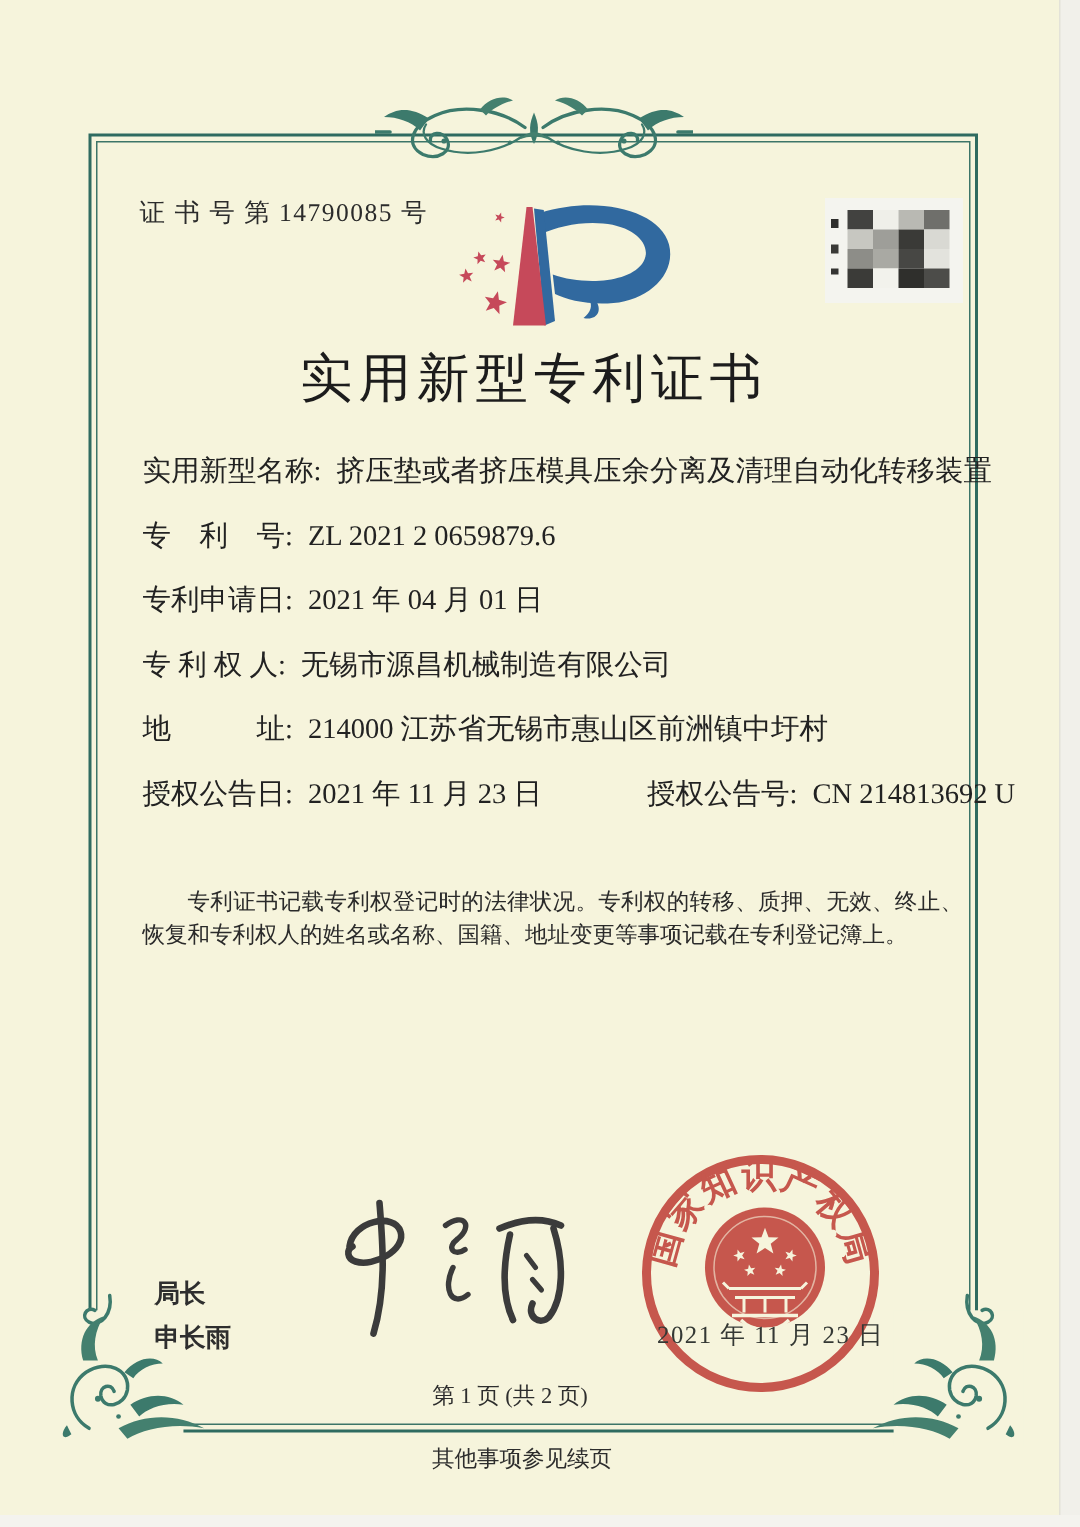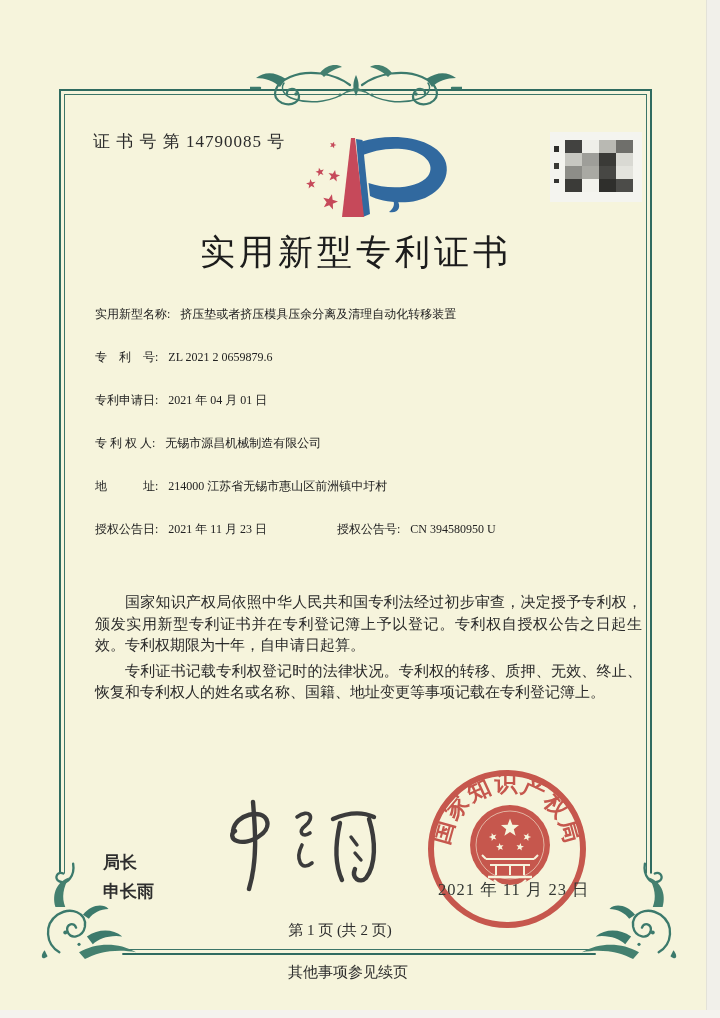--- a/index.html
+++ b/index.html
@@ -17,21 +17,21 @@
   .frame-outer{left:59px;top:89px;width:593px;height:866px;border:2.5px solid #2f6b60;z-index:1;box-sizing:border-box;}
   .frame-inner{position:absolute;left:3px;top:3px;right:3px;bottom:3px;border:1px solid #3c7568;}
   .ornament{z-index:2;}
   .content{z-index:3;}
   .cert-no{left:93px;top:130px;font-size:17px;letter-spacing:1px;color:#2b2b2b;}
   .qr-box{left:550px;top:132px;width:92px;height:70px;background:#f4f4ef;}
   .qr-grid{position:absolute;left:15px;top:8px;display:grid;grid-template-columns:repeat(4,17px);grid-auto-rows:13px;}
   .qr-mark{position:absolute;left:4px;width:5px;height:6px;}
   .logo-box{left:298px;top:130px;width:160px;height:102px;}
   .doc-title{left:0;top:229px;width:712px;text-align:center;font-size:35px;font-weight:400;letter-spacing:4px;color:#1c1c1c;}
-  .fields{left:95px;top:306px;width:556px;font-size:12px;color:#222;}
+  .fields{left:95px;top:306px;width:556px;font-size:19px;color:#222;}
   .field-row{line-height:17px;margin-bottom:26px;white-space:nowrap;}
   .field-label{color:#222;}
   .field-value{margin-left:10px;}
   .field-label.second{margin-left:70px;}
   .paras{left:95px;top:592px;width:547px;font-size:15px;line-height:21.5px;text-align:justify;color:#2a2a2a;}
   .paras p{margin:0 0 4px 0;text-indent:2em;}
   .signatory{left:103px;top:820px;font-size:17px;font-weight:600;line-height:29px;color:#2e2e2e;margin-top:28px;}
   .signature-svg{left:205px;top:793px;width:175px;height:102px;}
   .seal-svg{left:422px;top:764px;width:170px;height:170px;z-index:3;}
   .seal-date{left:438px;top:879px;width:210px;font-size:16.5px;letter-spacing:1px;color:#343834;z-index:5;}
@@ -142,26 +142,25 @@
   <div class="field-row">
     <span class="field-label">专利申请日:</span><span class="field-value">2021 年 04 月 01 日</span>
   </div>
   <div class="field-row">
     <span class="field-label">专 利 权 人:</span><span class="field-value">无锡市源昌机械制造有限公司</span>
   </div>
   <div class="field-row">
     <span class="field-label">地　　　址:</span><span class="field-value">214000 江苏省无锡市惠山区前洲镇中圩村</span>
   </div>
   <div class="field-row">
-    <span class="field-label">授权公告日:</span><span class="field-value">2021 年 11 月 23 日</span><span class="field-label second">授权公告号:</span><span class="field-value">CN 394580950 U</span>
+    <span class="field-label">授权公告日:</span><span class="field-value">2021 年 11 月 23 日</span><span class="field-label second">授权公告号:</span><span class="field-value">CN 214813692 U</span>
   </div>
 </div>
 
 <div class="abs content paras">
-  <p>国家知识产权局依照中华人民共和国专利法经过初步审查，决定授予专利权，颁发实用新型专利证书并在专利登记簿上予以登记。专利权自授权公告之日起生效。专利权期限为十年，自申请日起算。</p>
   <p>专利证书记载专利权登记时的法律状况。专利权的转移、质押、无效、终止、恢复和专利权人的姓名或名称、国籍、地址变更等事项记载在专利登记簿上。</p>
 </div>
 
 <div class="abs content signatory">
   <div>局长</div>
   <div>申长雨</div>
 </div>
 
 <svg class="abs content signature-svg" viewBox="0 0 175 102">
   <g stroke="#3b3b3b" stroke-width="4.4" fill="none" stroke-linecap="round">

